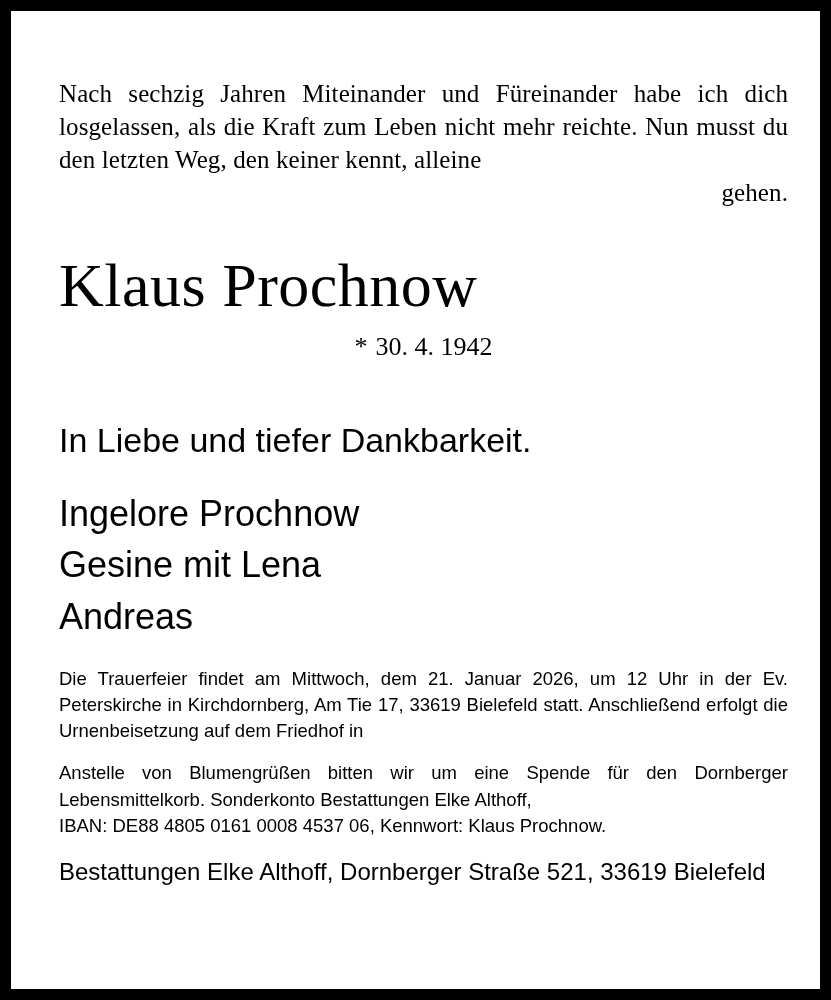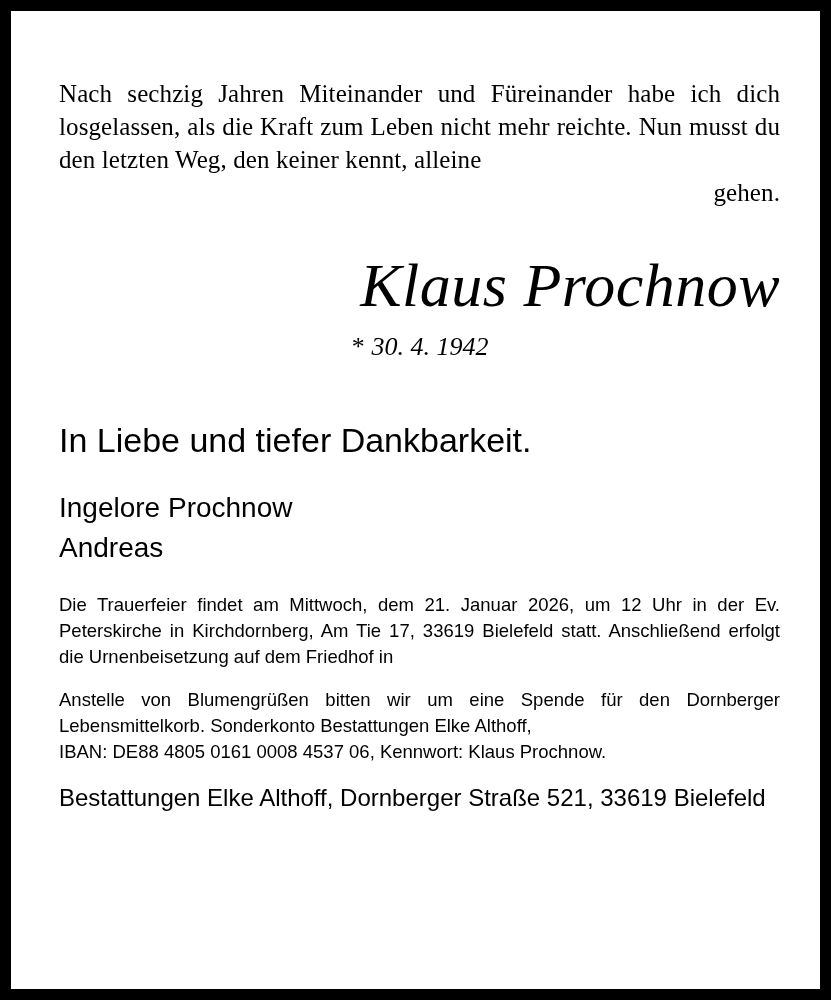--- a/index.html
+++ b/index.html
@@ -20,40 +20,39 @@
     height: 1000px;
     background: #ffffff;
     border: 11px solid #000000;
     padding: 0;
     position: relative;
   }
   .inner {
     box-sizing: border-box;
     width: 100%;
     height: 100%;
-    padding: 66px 40px 20px 48px;
+    padding: 66px 32px 20px 48px;
     border-radius: 14px;
   }
   .verse {
     font-family: "Liberation Serif", serif;
     font-size: 25px;
     line-height: 1.32;
     text-align: justify;
     text-justify: inter-word;
     margin: 0 0 0 0;
     letter-spacing: 0.1px;
   }
   .verse .lastline {
     display: block;
     text-align: right;
   }
   .name-block {
-    text-align: right;
+    text-align: left;
     margin-top: 44px;
-    font-style: italic;
   }
   .name {
     font-family: "Liberation Serif", serif;
     font-size: 62px;
     line-height: 1.05;
     font-weight: normal;
     margin: 0;
     letter-spacing: 0.5px;
   }
   .dates {
@@ -71,21 +70,21 @@
   }
   .thanks {
     margin-top: 56px;
     font-family: "Liberation Sans", sans-serif;
     font-size: 34px;
     line-height: 1.3;
   }
   .survivors {
     margin-top: 26px;
     font-family: "Liberation Sans", sans-serif;
-    font-size: 28px;
+    font-size: 36px;
     line-height: 1.42;
   }
   .survivors div {
     white-space: nowrap;
   }
   .details {
     margin-top: 24px;
     font-family: "Liberation Sans", sans-serif;
     font-size: 18.5px;
     line-height: 1.42;
@@ -125,20 +124,21 @@
         <span class="date-item">
           <span class="sym">*</span><span>30. 4. 1942</span>
         </span>
       </div>
     </div>
 
     <div class="thanks">In Liebe und tiefer Dankbarkeit.</div>
 
     <div class="survivors">
       <div>Ingelore Prochnow</div>
+      <div>Gesine mit Lena</div>
       <div>Andreas</div>
     </div>
 
     <div class="details">
       <p>
         <span>Die Trauerfeier findet am Mittwoch, dem 21. Januar 2026, um 12 Uhr</span>
         <span>in der Ev. Peterskirche in Kirchdornberg, Am Tie 17, 33619 Bielefeld</span>
         <span>statt. Anschließend erfolgt die Urnenbeisetzung auf dem Friedhof in</span>
       </p>
       <p>

